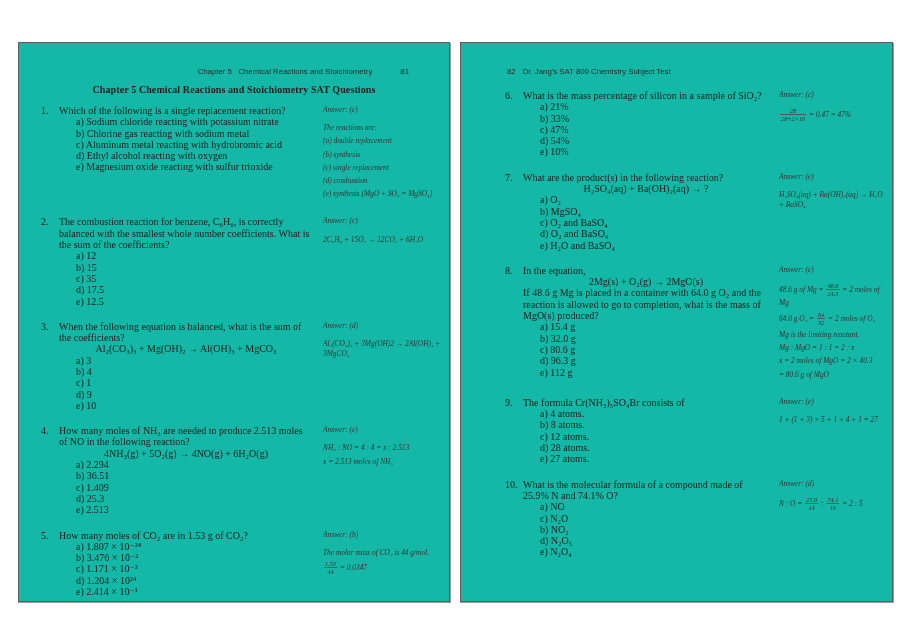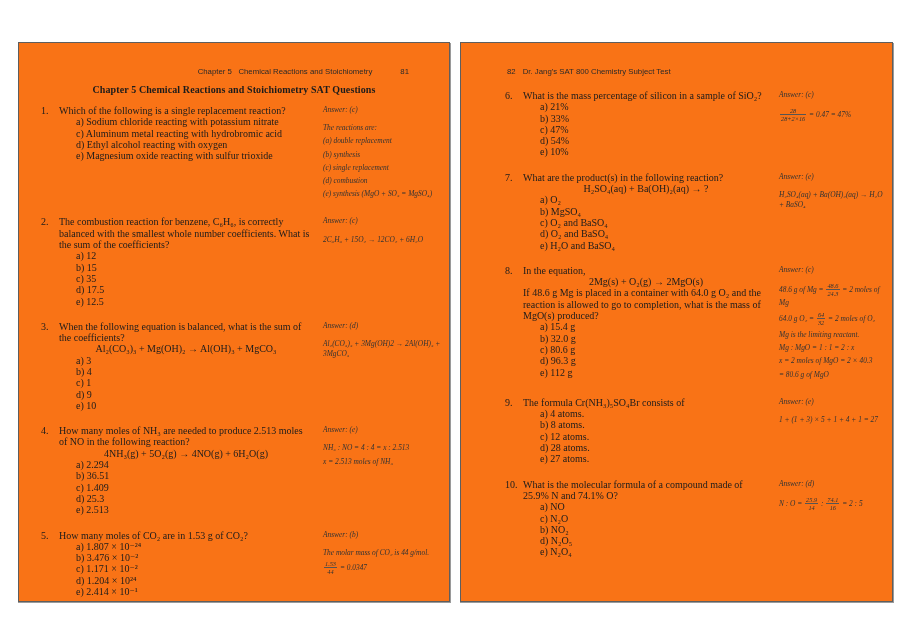--- a/index.html
+++ b/index.html
@@ -3,21 +3,21 @@
 <meta charset="utf-8">
 <style>
   html,body{margin:0;padding:0;}
   body{
     width:910px;height:644px;background:#ffffff;
     font-family:"Liberation Serif","DejaVu Serif",serif;
     color:#1c1c1c;
   }
   .spread{position:relative;width:910px;height:644px;}
   .page{
-    position:absolute;top:42px;height:560px;background:#f97316;
+    position:absolute;top:42px;height:560px;background:#14b8a6;
     border:1px solid #5e5e5e;
     box-shadow:0 1px 0 #9a9a9a, 1px 1px 0 #9a9a9a;
     box-sizing:border-box;overflow:hidden;
   }
   .page-left{left:18px;width:432px;padding:24px 8px 0 22px;}
   .page-right{left:460px;width:433px;padding:24px 6px 0 44px;}
 
   .running-header{
     font-family:"Liberation Sans","DejaVu Sans",sans-serif;
     font-size:7.8px;color:#2a2a2a;display:flex;align-items:baseline;
@@ -72,20 +72,21 @@
     <div class="question">
         <div class="qnum">1.</div>
         <div class="qbody">
           <div class="qparts">
 
           <div class="qpart">Which of the following is a single replacement reaction?</div>
             </div>
           <div class="choices">
 
           <div class="choice">a) Sodium chloride reacting with potassium nitrate</div>
+              <div class="choice">b) Chlorine gas reacting with sodium metal</div>
               <div class="choice">c) Aluminum metal reacting with hydrobromic acid</div>
               <div class="choice">d) Ethyl alcohol reacting with oxygen</div>
               <div class="choice">e) Magnesium oxide reacting with sulfur trioxide</div>
             </div>
         </div>
         <div class="answer">
           <div class="answer-label">Answer: (c)</div>
           <div class="answer-work">
 
           <div class="answer-line">The reactions are:</div>

